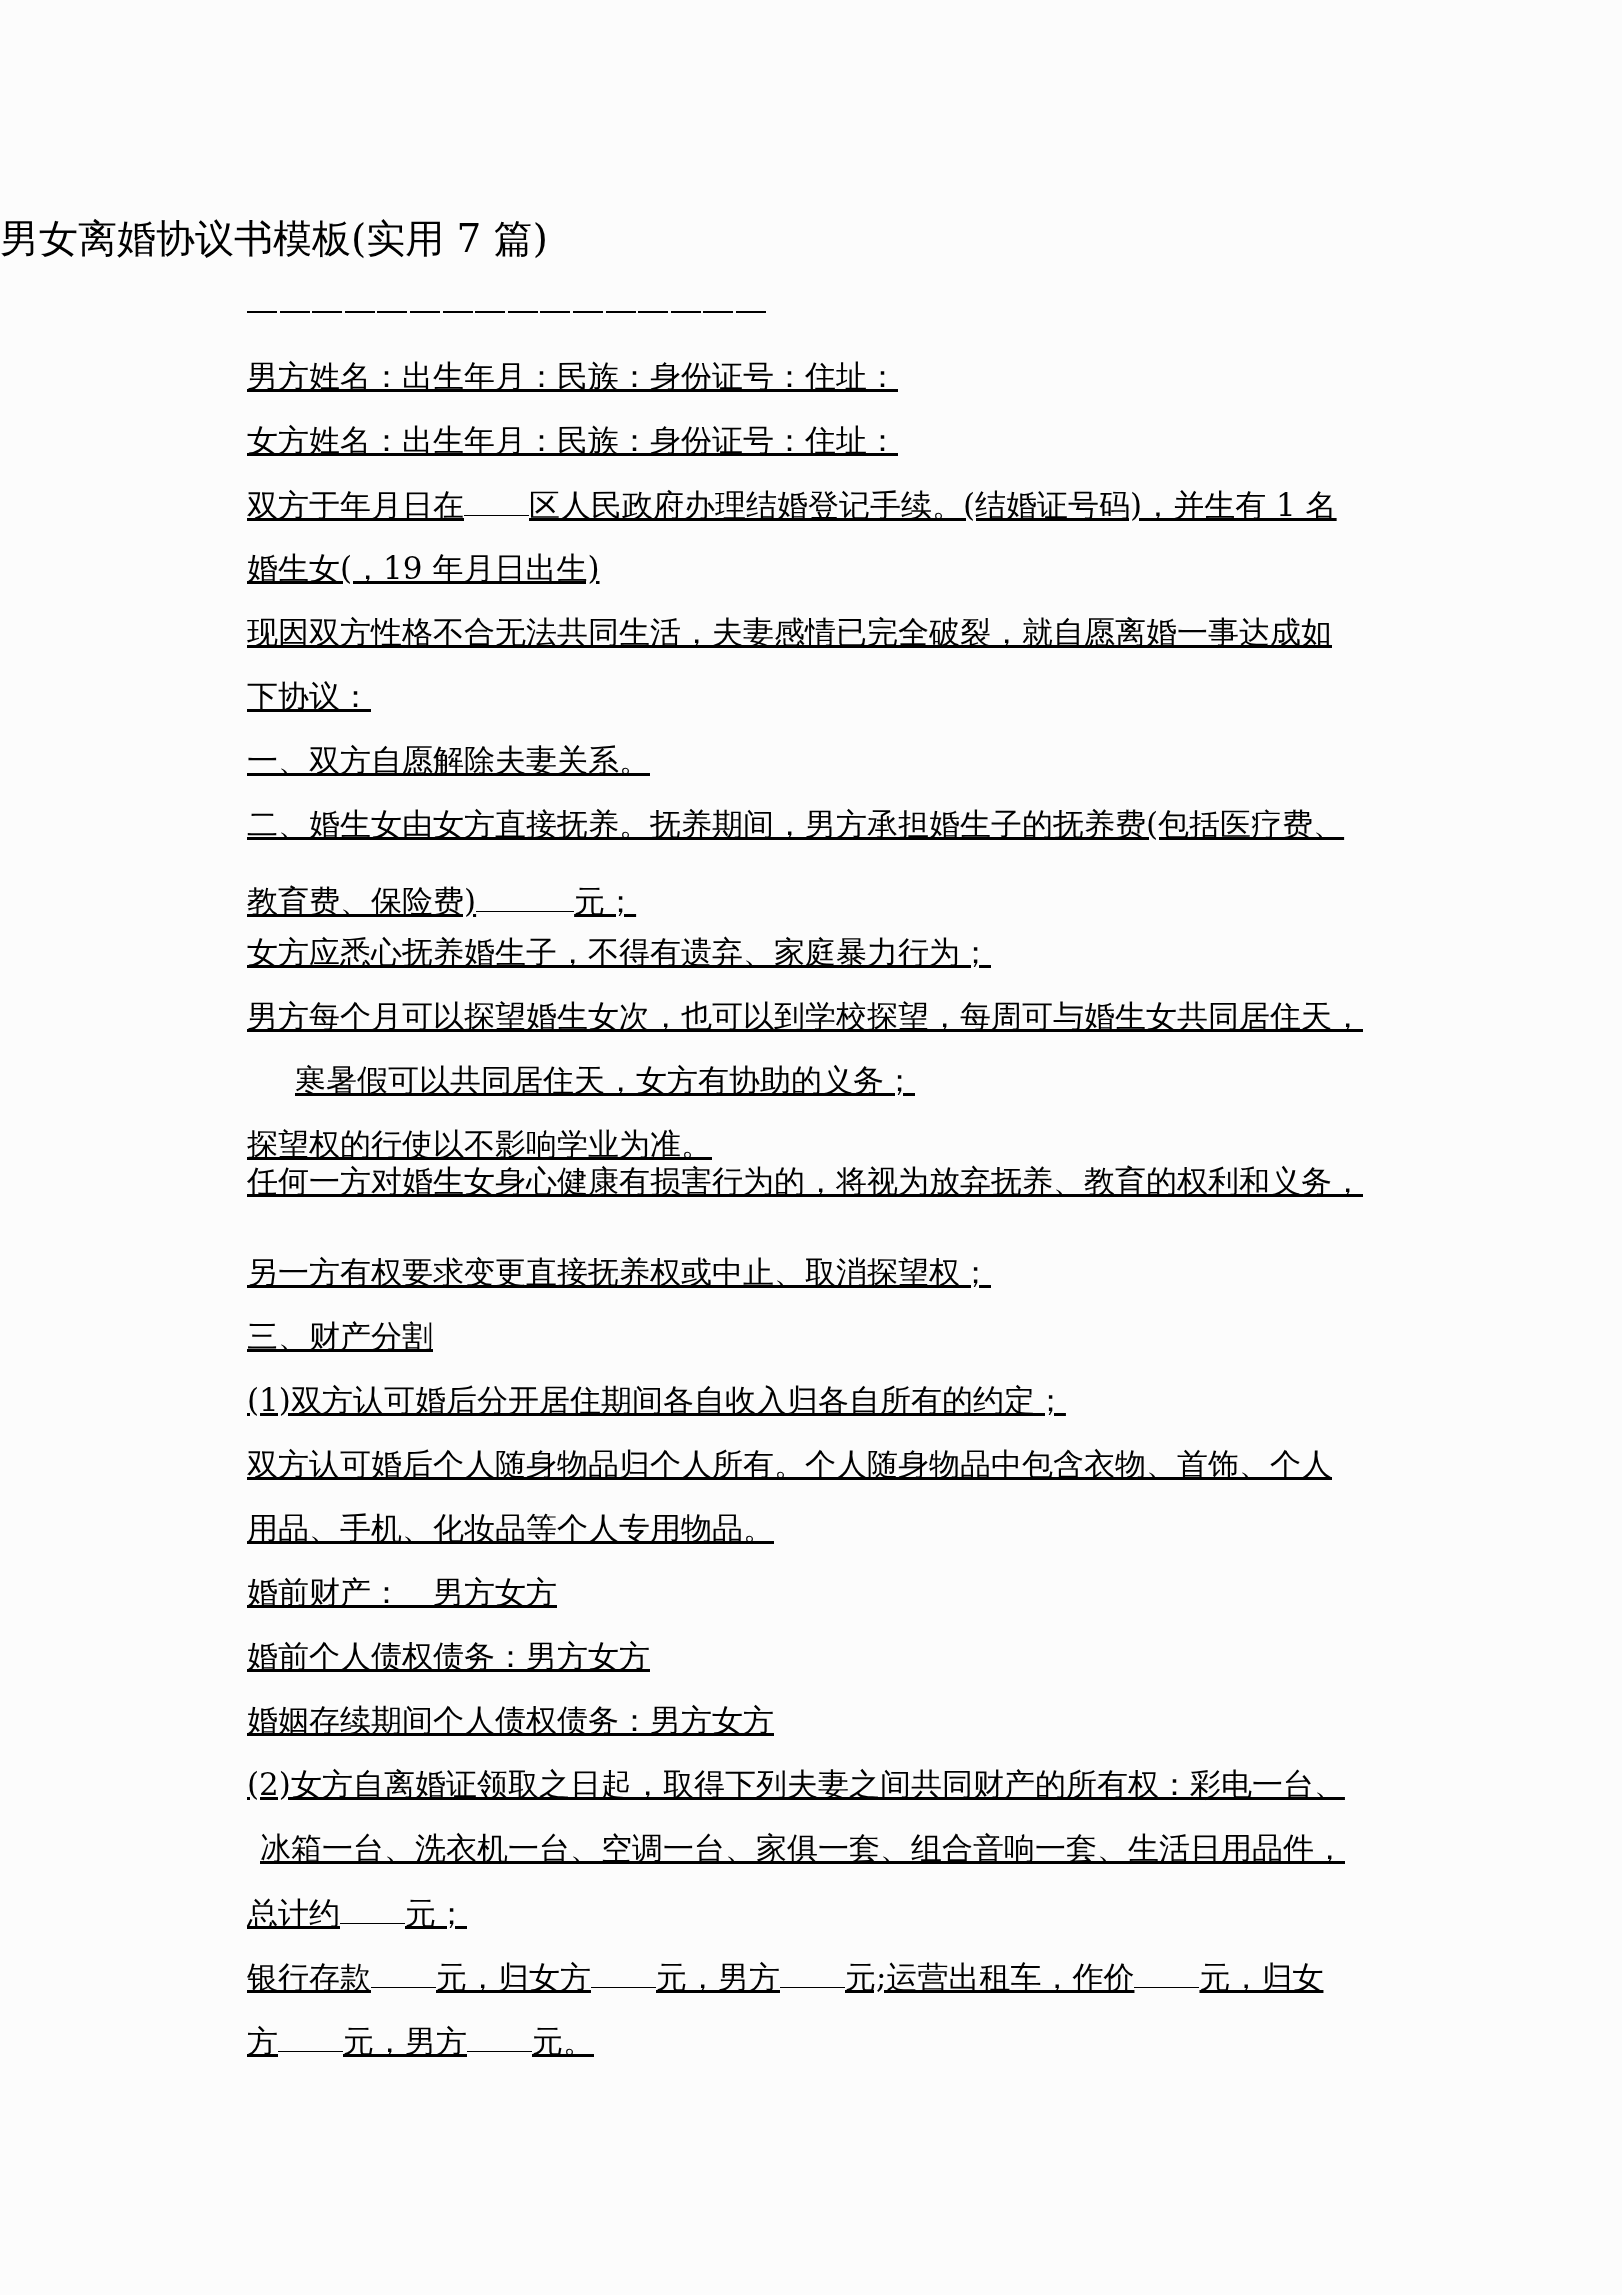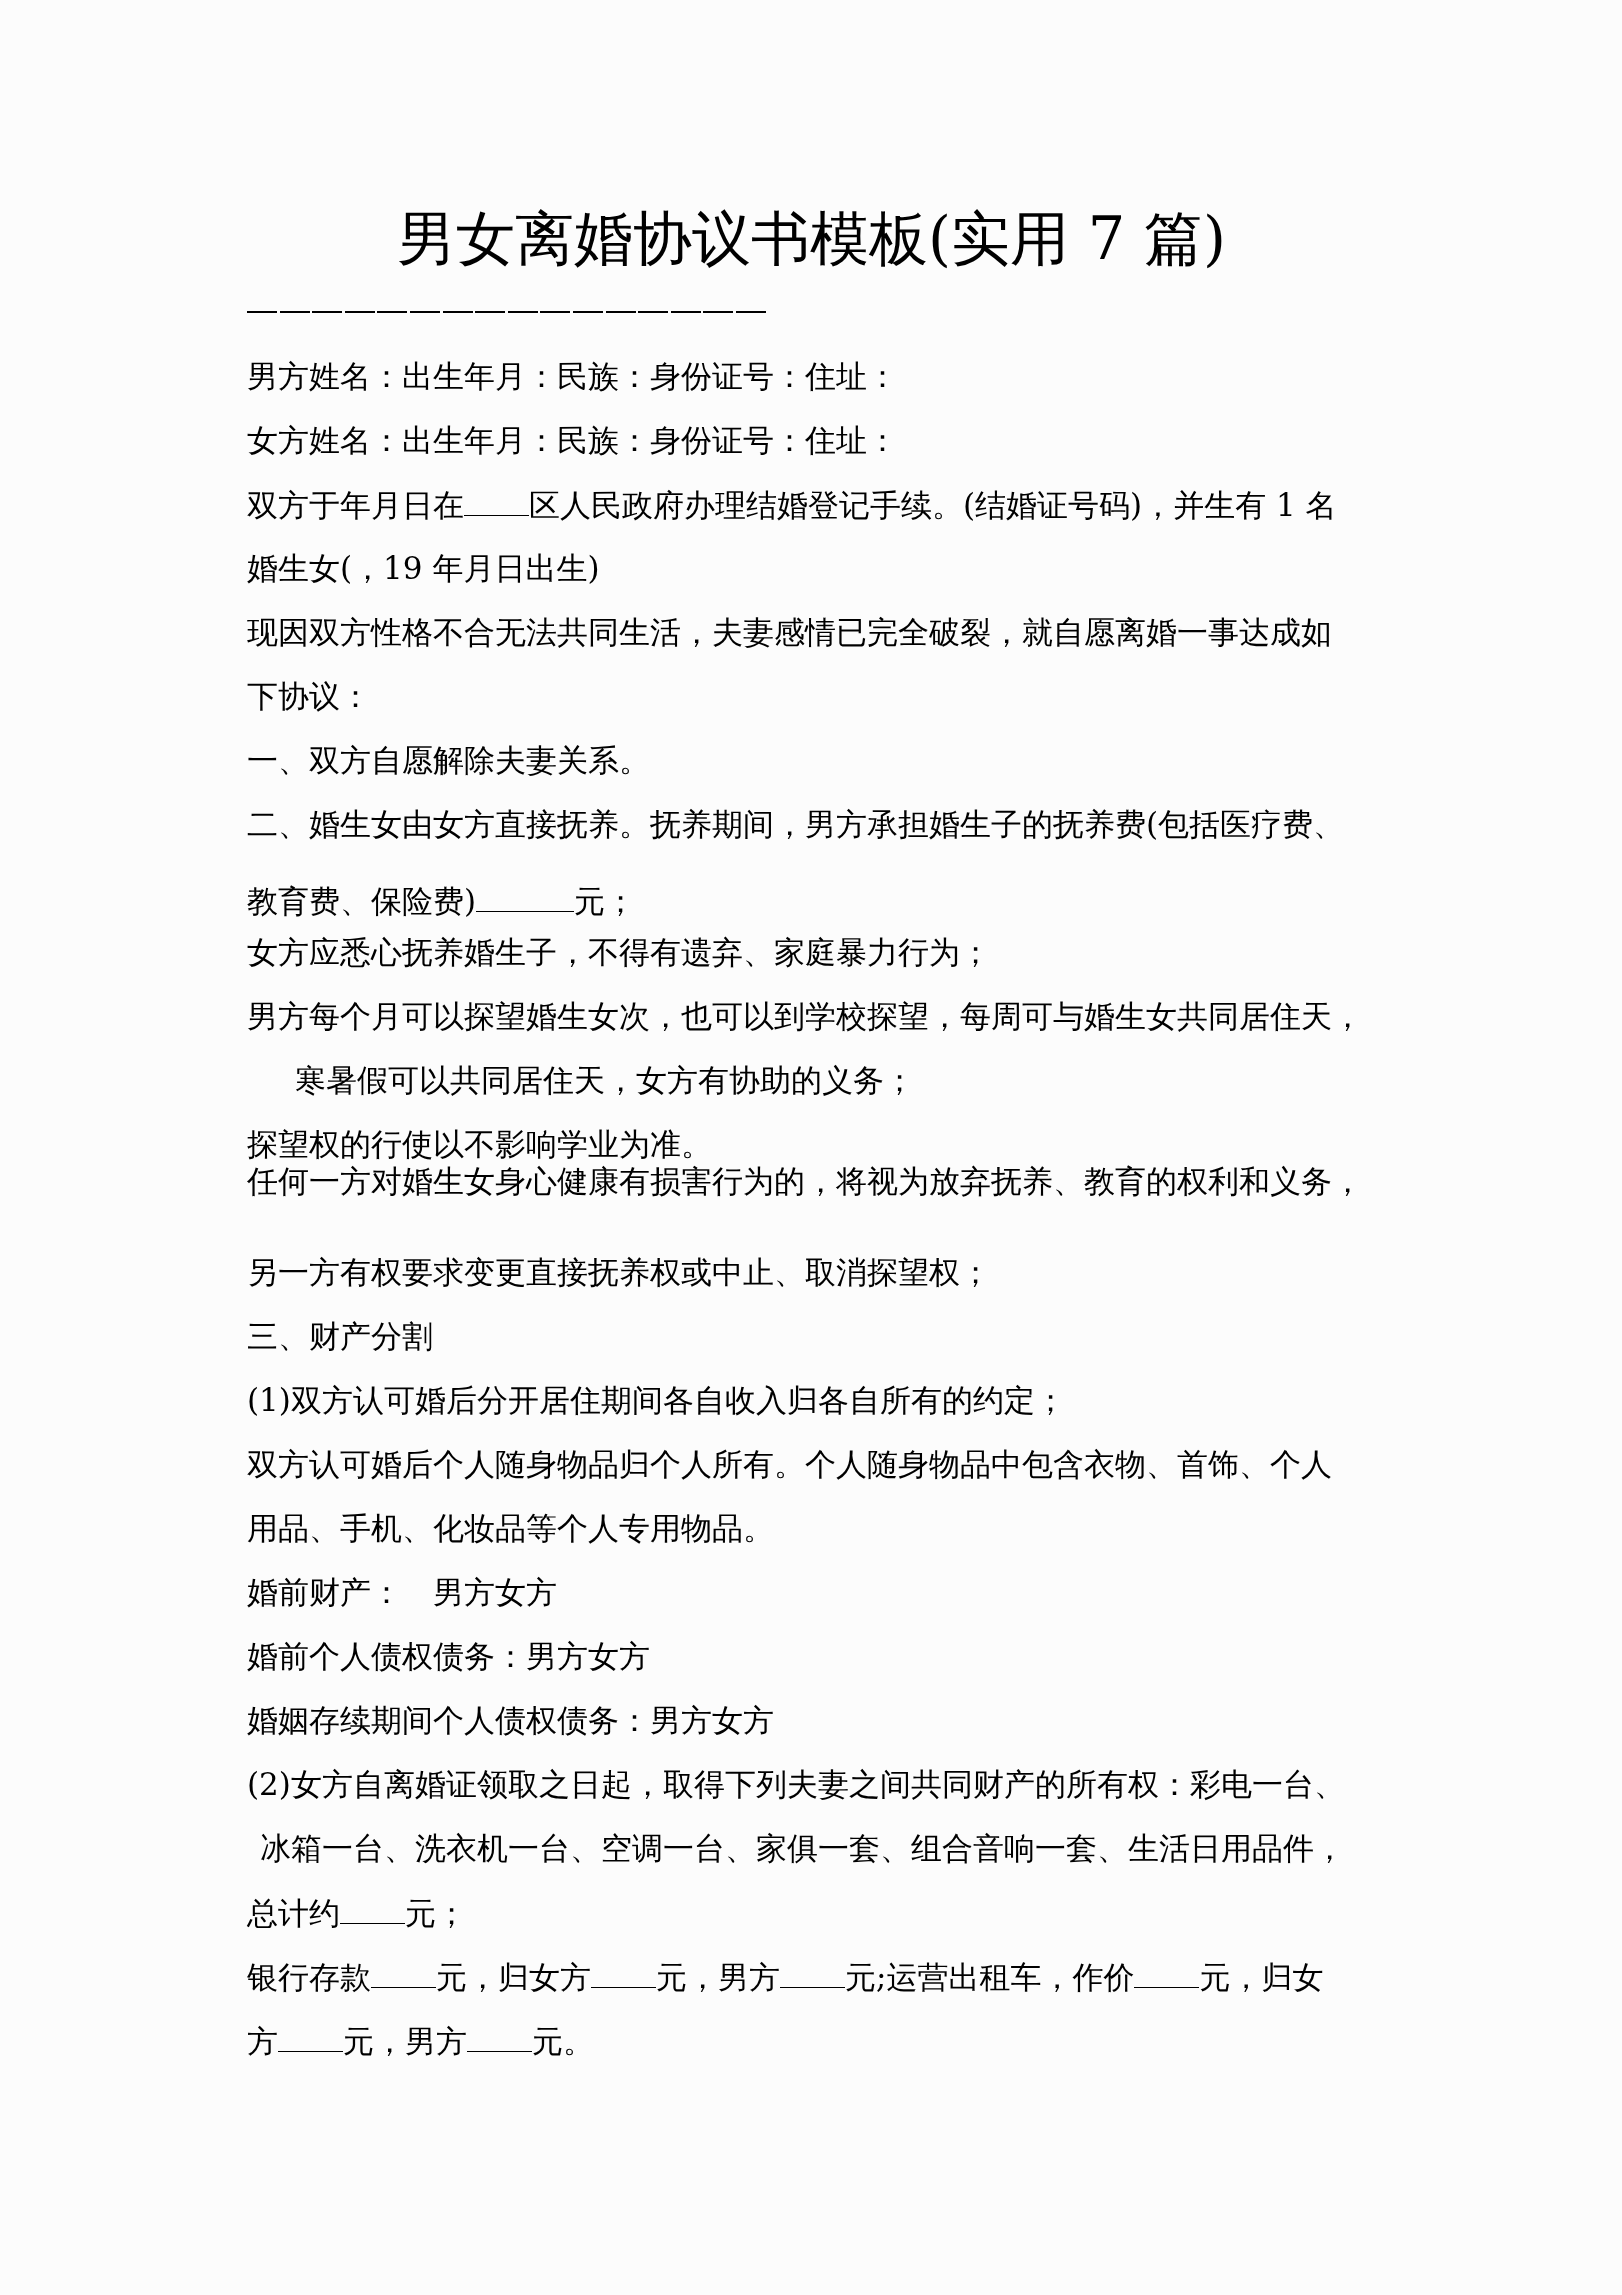--- a/index.html
+++ b/index.html
@@ -21,22 +21,22 @@
     width: 1623px;
     height: 2295px;
     background: #fcfcfc;
   }
   .title {
     position: absolute;
     left: 0;
     width: 1623px;
     top: 196px;
     height: 85px;
-    text-align: center;
-    font-size: 59px;
+    text-align: left;
+    font-size: 39px;
     line-height: 85px;
     white-space: nowrap;
     letter-spacing: 0px;
     font-weight: normal;
   }
   .title-inner {
     display: inline-block;
     transform: translateX(0px);
   }
   .rule {
@@ -57,20 +57,21 @@
   .line {
     position: absolute;
     left: 247px;
     height: 39px;
     font-size: 31px;
     line-height: 39px;
     white-space: nowrap;
   }
   .seg {
     display: inline;
+    text-decoration: underline;
   }
   .blank {
     display: inline-block;
     height: 30px;
     border-bottom: 1.3px solid #000;
     vertical-align: baseline;
     margin: 0;
   }
 </style>
 </head>

